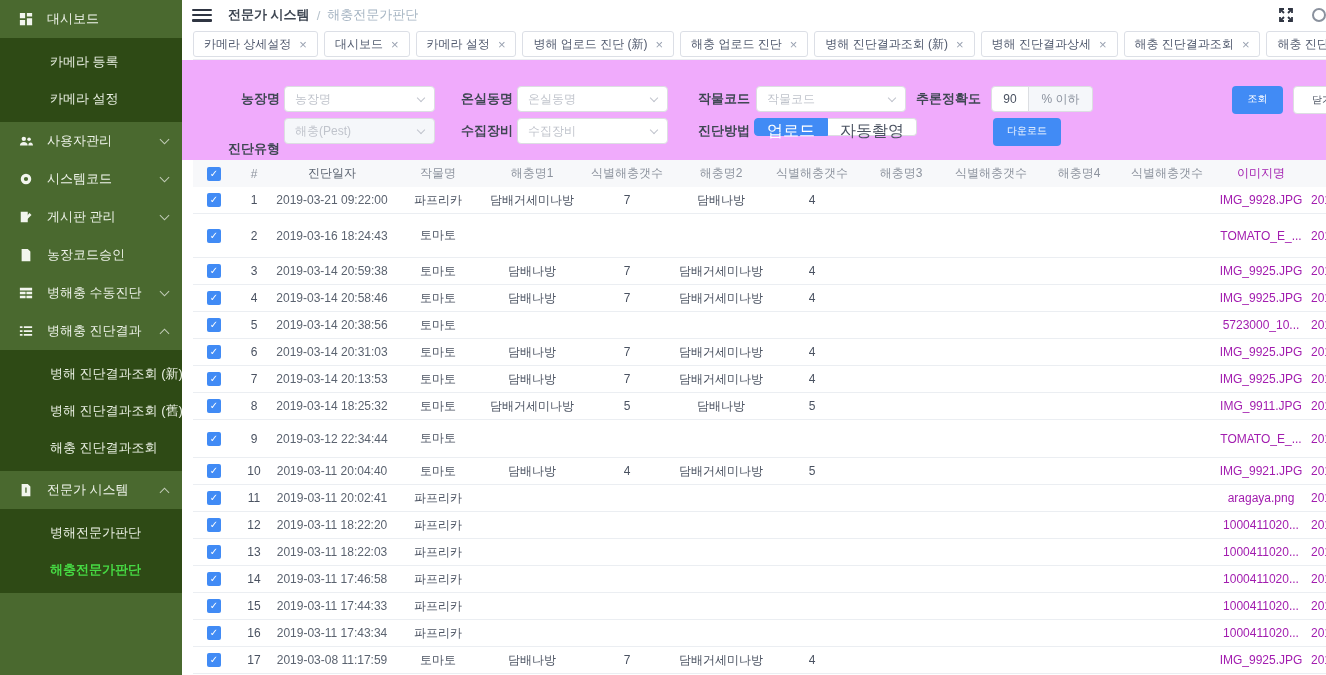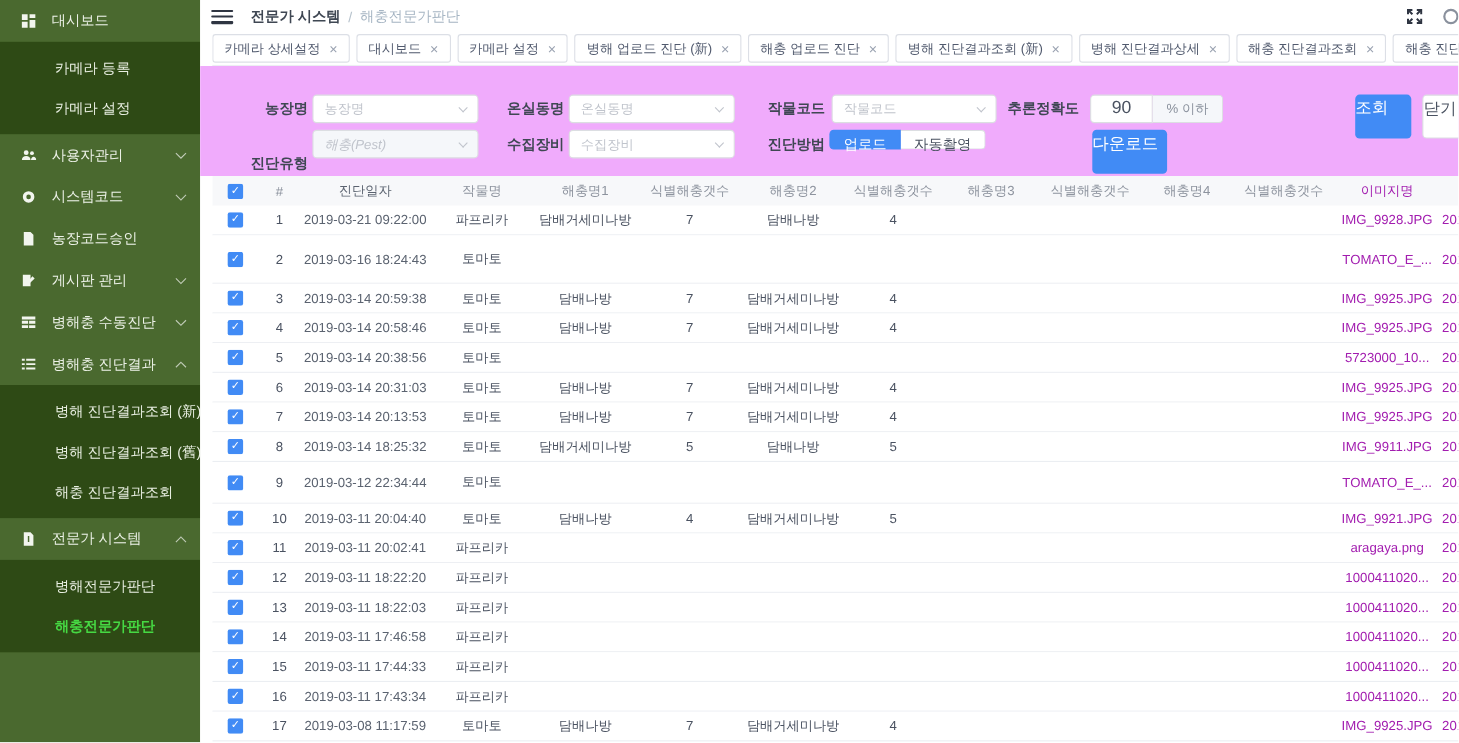--- a/index.html
+++ b/index.html
@@ -39,30 +39,30 @@
   .tabbar { position:absolute; left:11px; right:0; top:31px; height:29px; display:flex; align-items:flex-start; overflow:hidden; border-bottom:1px solid #eceef2; }
   .tab { flex:none; display:inline-flex; align-items:center; height:26px; padding:0 10px; margin-right:6px;
          border:1px solid #dcdfe6; border-radius:3px; background:#fff; color:#515a6e; font-size:12px; cursor:pointer; white-space:nowrap; }
   .tab .tab-close { margin-left:8px; color:#9aa2b1; font-size:13px; line-height:1; }
 
   
   .filter-area { position:absolute; left:0; right:0; top:60px; height:100px; background:#f0abfc; }
   .f-label { position:absolute; height:26px; line-height:26px; font-size:13px; font-weight:bold; color:#3f4753; text-align:right; white-space:nowrap; }
   .f-select { position:absolute; height:26px; border:1px solid #dcdee2; border-radius:4px; background:#fff;
               display:flex; align-items:center; padding:0 10px; font-size:12px; color:#c0c4cc; cursor:pointer; }
-  .f-select.disabled { background:#f5f7fa;font-style:italic; }
+  .f-select.disabled { background:#f5f7fa; }
   .f-select .schev { margin-left:auto; width:6px; height:6px; border-right:1.2px solid #c0c4cc; border-bottom:1.2px solid #c0c4cc; transform:rotate(45deg); margin-top:-3px; }
   .f-group { position:absolute; display:flex; height:26px; }
-  .f-group input { width:57px; height:26px; border:1px solid #dcdee2; border-right:1px solid #dcdee2; border-radius:4px 0 0 4px; text-align:center; font-size:16px; color:#4a5261; outline:none; font-family:inherit; }
+  .f-group input { width:38px; height:26px; border:1px solid #dcdee2; border-right:1px solid #dcdee2; border-radius:4px 0 0 4px; text-align:center; font-size:12px; color:#4a5261; outline:none; font-family:inherit; }
   .f-addon { width:64px; background:#f5f7fa; border:1px solid #dcdee2; border-left:0; border-radius:0 4px 4px 0; color:#8a919d; display:flex; align-items:center; justify-content:center; font-size:12px; }
-  .btn { position:absolute; height:40px; line-height:26px; text-align:left; border-radius:4px; font-size:15px; cursor:pointer; }
+  .btn { position:absolute; height:28px; line-height:26px; text-align:center; border-radius:4px; font-size:10px; cursor:pointer; }
   .btn-blue { background:#418bf5; color:#fff; }
   .btn-plain { background:#fff; border:1px solid #dcdee2; color:#4a5261; }
   .toggle { position:absolute; display:flex; height:26px; cursor:pointer; }
-  .t-seg { height:18px; line-height:24px; padding:0 12px; font-size:13px; text-align:center; }
+  .t-seg { height:18px; line-height:24px; padding:0 12px; font-size:16px; text-align:center; }
   .t-on  { background:#418bf5; color:#fff; border:1px solid #418bf5; border-radius:4px 0 0 4px; }
   .t-off { background:#fff; color:#4a5261; border:1px solid #dcdee2; border-left:0; border-radius:0 4px 4px 0; }
 
   
   .table-wrap { position:absolute; left:11px; right:0; top:160px; bottom:0; overflow:hidden; }
   .thead { display:flex; align-items:center; height:27px; background:#f7f8fa; color:#8d939e; font-size:12px; width:1178px; }
   .trow { display:flex; align-items:center; border-bottom:1px solid #ebeef2; width:1178px; height:27px; background:#fff; }
   .trow.tall { height:44px; }
   .trow.mid { height:38px; }
   .td { flex:none; text-align:center; overflow:hidden; white-space:nowrap; }
@@ -110,34 +110,34 @@
           <svg viewBox="0 0 16 16" fill="currentColor">
             <path d="M8 2a6 6 0 1 1 0 12A6 6 0 0 1 8 2zm0 3.6a2.4 2.4 0 1 0 0 4.8 2.4 2.4 0 0 0 0-4.8z"></path>
           </svg>
         </span>
         <span class="sb-label">시스템코드</span>
         <span class="chev"></span>
       </div>
       <div class="sb-item">
         <span class="sb-icon">
           <svg viewBox="0 0 16 16" fill="currentColor">
-            <path d="M3 1h7l3 3v11H3zM5 8h6v1.5H5zM5 11h6v1.5H5z"></path>
-          </svg>
-        </span>
-        <span class="sb-label">농장코드승인</span>
-      </div>
-      <div class="sb-item">
-        <span class="sb-icon">
-          <svg viewBox="0 0 16 16" fill="currentColor">
             <path d="M2 2h8v12H2zM4 5h4v1.2H4zM4 8h4v1.2H4z"></path>
             <path d="M12 3.5l2.3 2.3-4.6 4.6-2.6.6.6-2.6z"></path>
           </svg>
         </span>
         <span class="sb-label">게시판 관리</span>
         <span class="chev"></span>
+      </div>
+      <div class="sb-item">
+        <span class="sb-icon">
+          <svg viewBox="0 0 16 16" fill="currentColor">
+            <path d="M3 1h7l3 3v11H3zM5 8h6v1.5H5zM5 11h6v1.5H5z"></path>
+          </svg>
+        </span>
+        <span class="sb-label">농장코드승인</span>
       </div>
       <div class="sb-item">
         <span class="sb-icon">
           <svg viewBox="0 0 16 16" fill="currentColor">
             <path d="M1 2h14v3H1zM1 6.5h6.5v3H1zM8.5 6.5H15v3H8.5zM1 11h6.5v3H1zM8.5 11H15v3H8.5z"></path>
           </svg>
         </span>
         <span class="sb-label">병해충 수동진단</span>
         <span class="chev"></span>
       </div>

